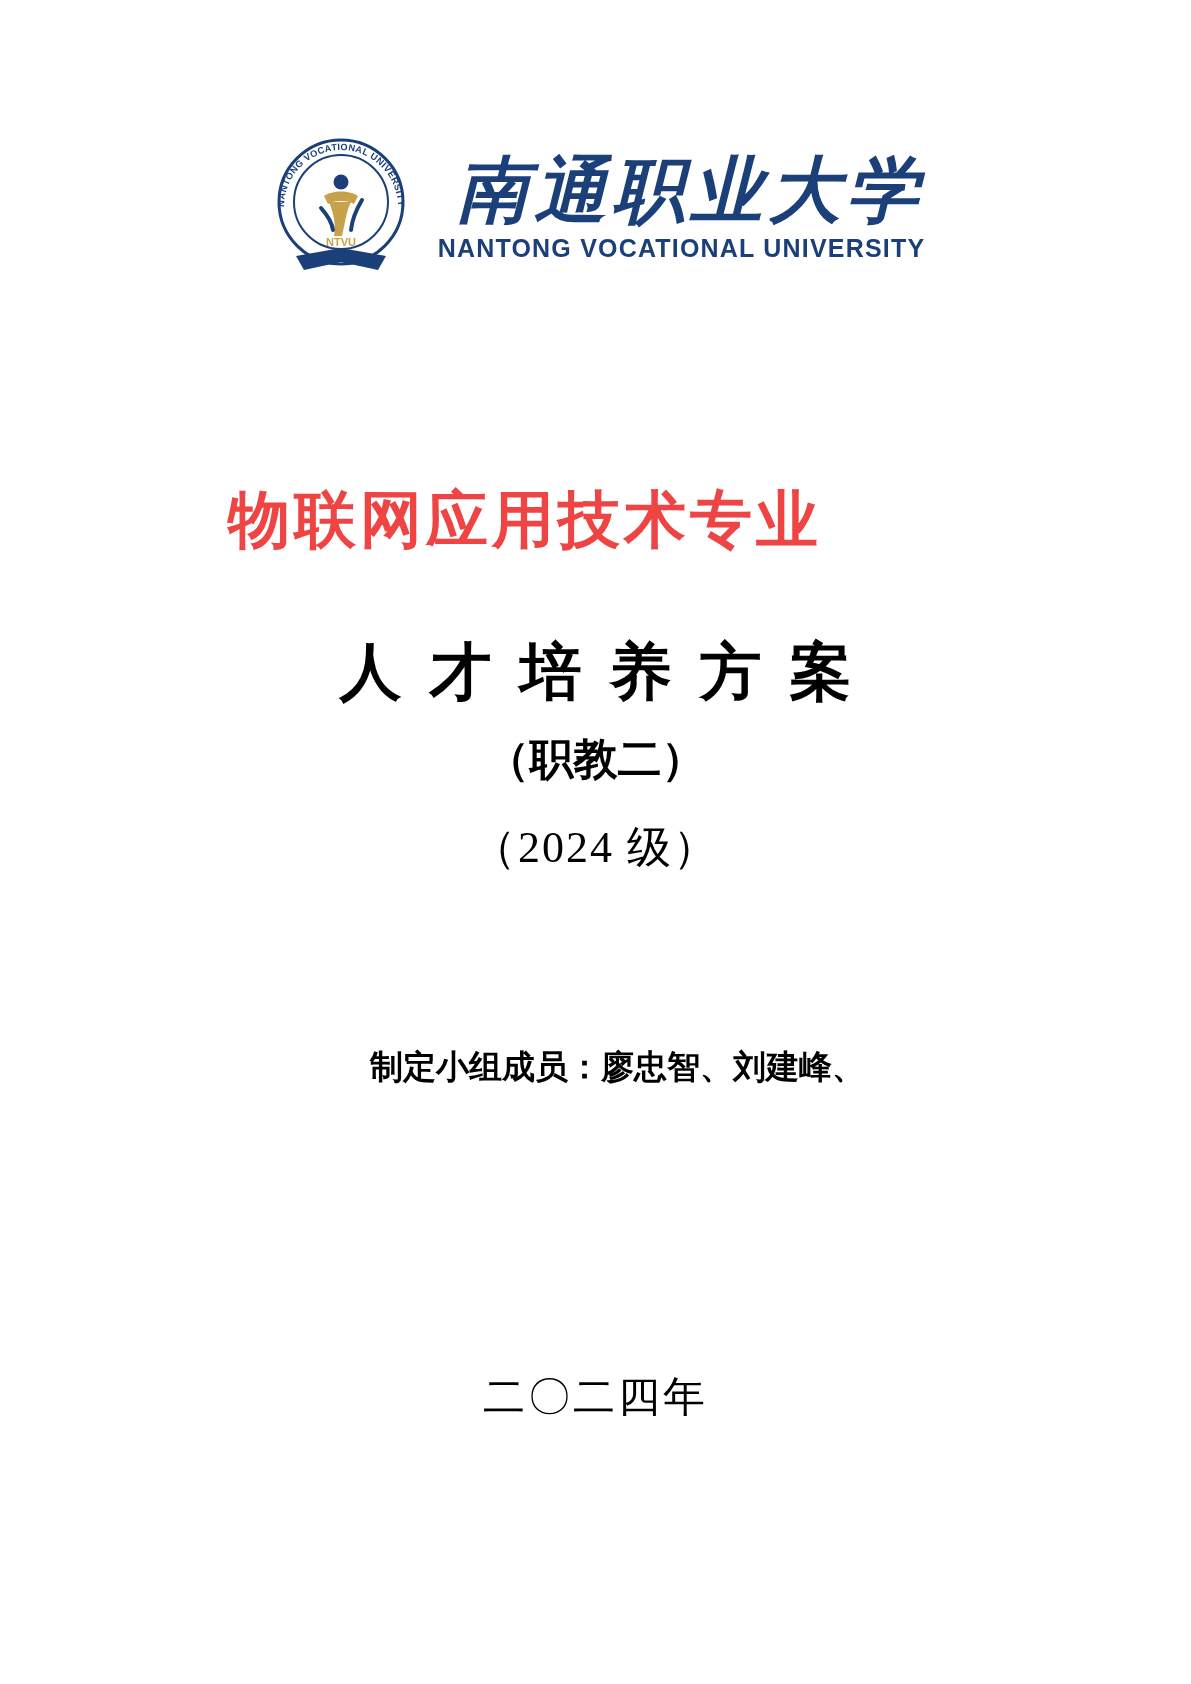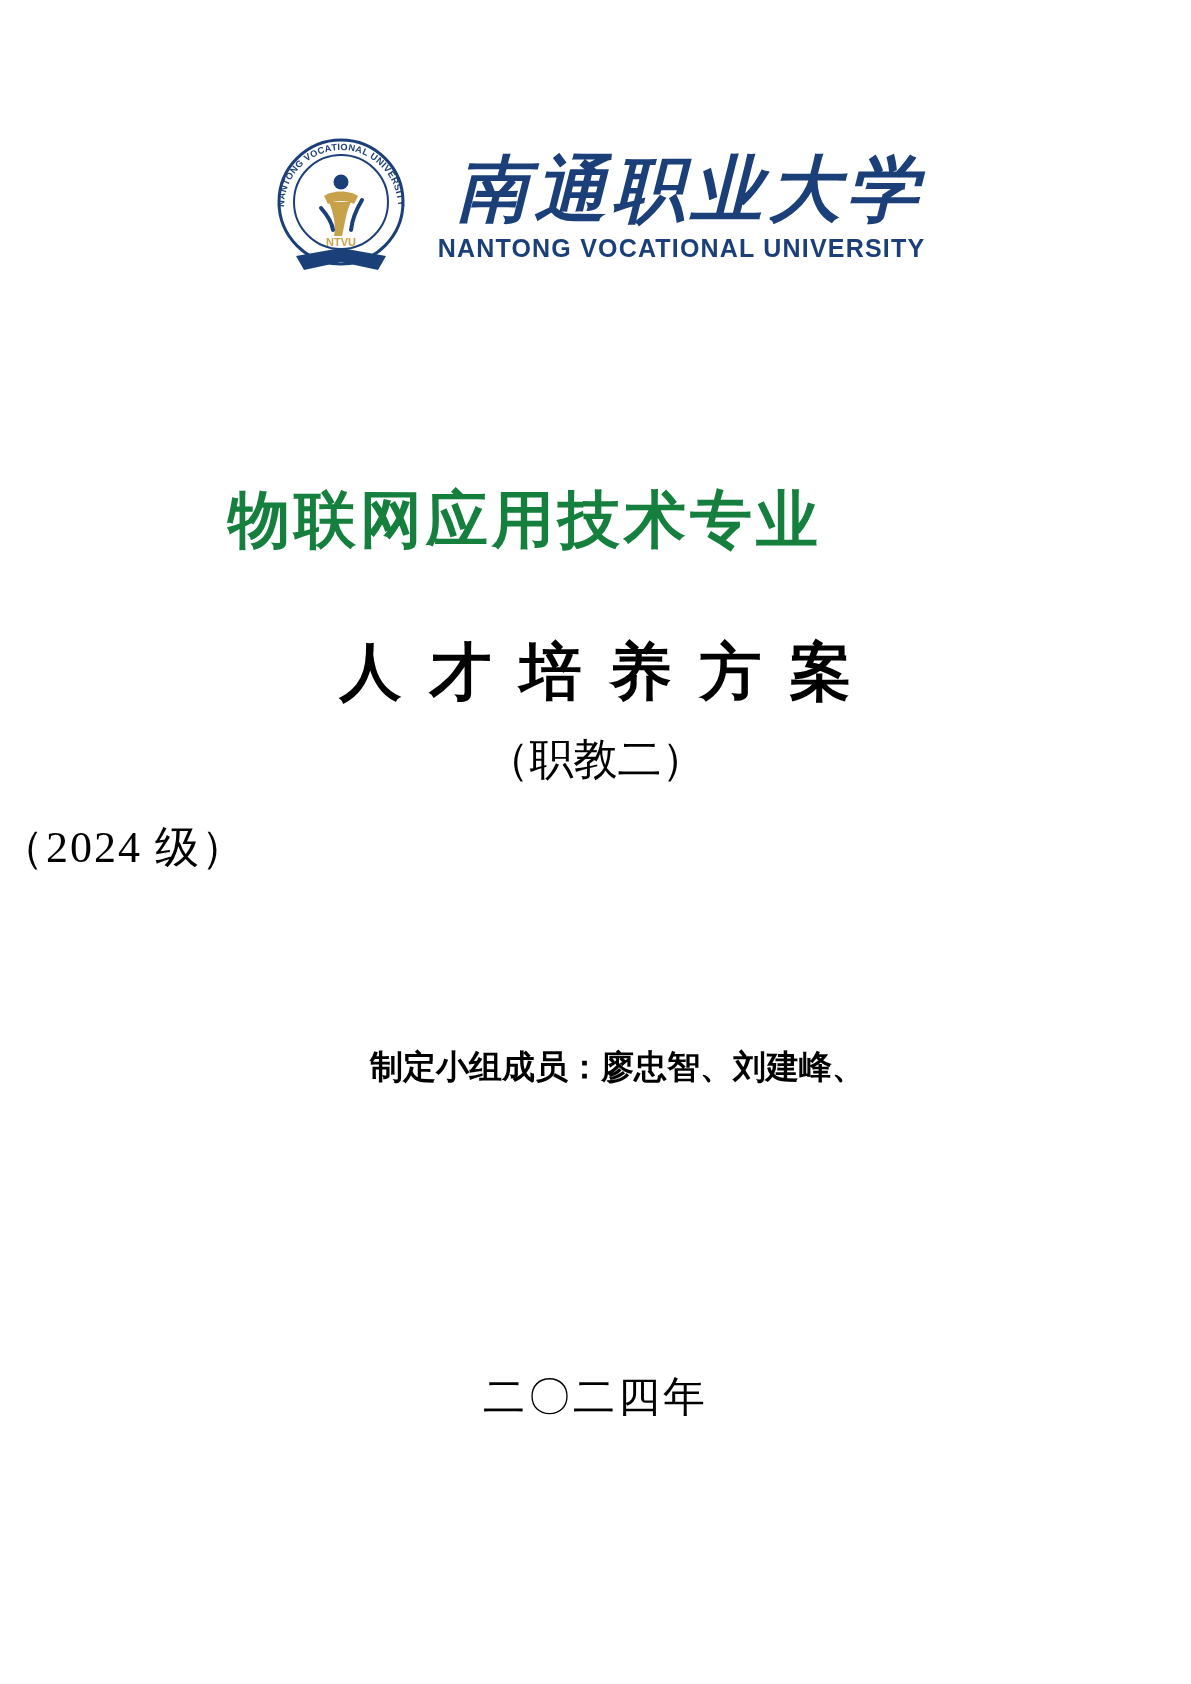--- a/index.html
+++ b/index.html
@@ -44,21 +44,21 @@
 
   .logo-wordmark {
     display: flex;
     flex-direction: column;
     align-items: center;
     justify-content: center;
     margin-top: 6px;
   }
 
   .logo-cn {
-    font-family: Liberation Serif, serif;
+    font-family: Liberation Sans, sans-serif;
     font-size: 72px;
     font-weight: 700;
     font-style: italic;
     letter-spacing: 6px;
     color: #1b3f78;
     line-height: 1.05;
     white-space: nowrap;
     margin-left: 18px;
   }
 
@@ -76,21 +76,21 @@
   .title-main {
     position: absolute;
     top: 478px;
     left: 0;
     width: 1050px;
     text-align: center;
     font-family: "Liberation Serif", "DejaVu Serif", serif;
     font-size: 62px;
     font-weight: 700;
     letter-spacing: 4px;
-    color: #15803d;
+    color: #ef4444;
     white-space: nowrap;
   }
 
   .title-sub {
     position: absolute;
     top: 630px;
     left: 0;
     width: 1191px;
     text-align: center;
     font-family: "Liberation Serif", "DejaVu Serif", serif;
@@ -103,30 +103,31 @@
   }
 
   .title-note {
     position: absolute;
     top: 730px;
     left: 0;
     width: 1191px;
     text-align: center;
     font-family: "Liberation Serif", "DejaVu Serif", serif;
     font-size: 44px;
-    font-weight: 400;
+    font-weight: 700;
     color: #000;
     white-space: nowrap;
   }
 
   .title-year {
     position: absolute;
     top: 818px;
     left: 0;
     width: 1191px;
+    text-align: center;
     font-family: "Liberation Serif", "DejaVu Serif", serif;
     font-size: 44px;
     font-weight: 400;
     letter-spacing: 2px;
     color: #000;
     white-space: nowrap;
   }
 
   
   .credits {

